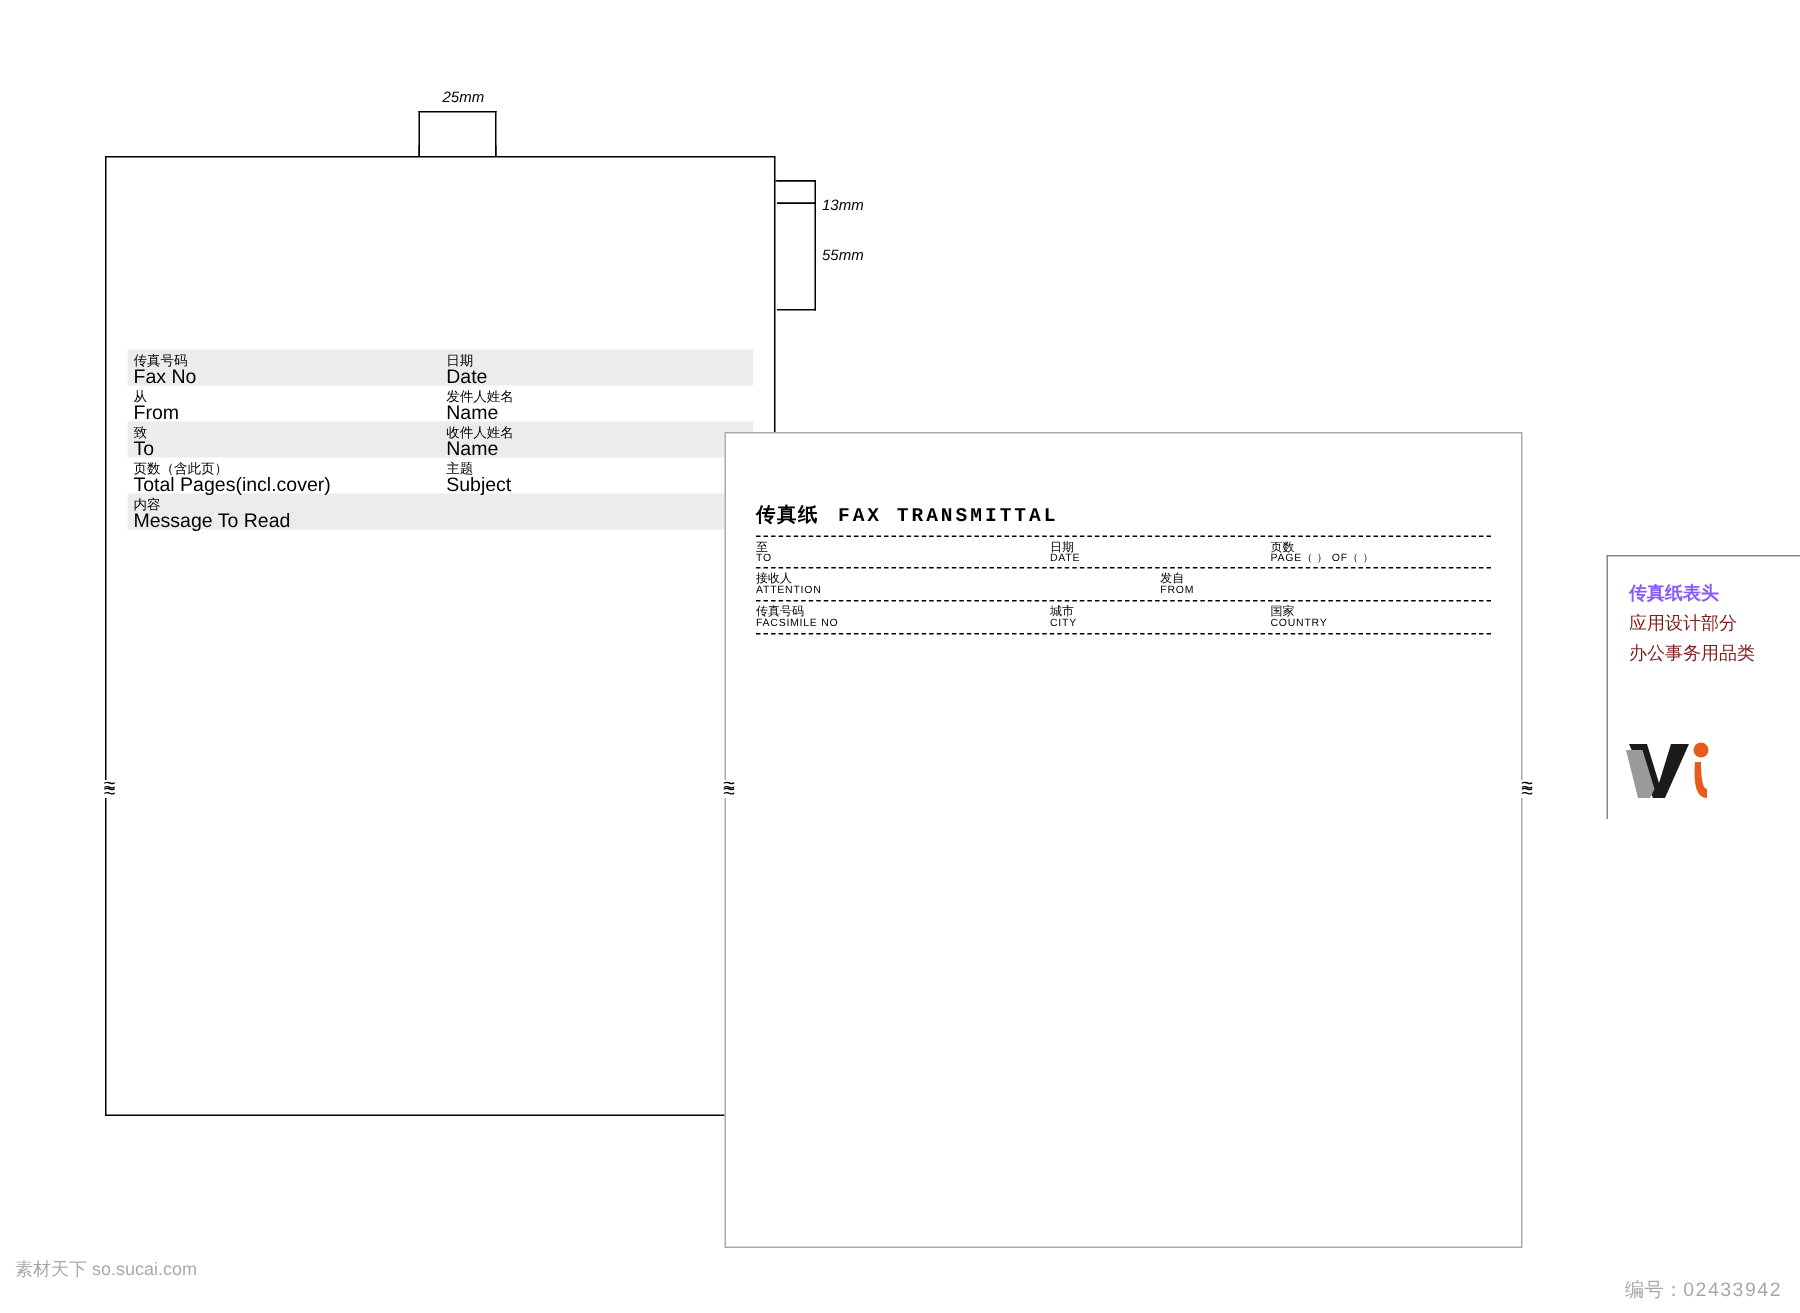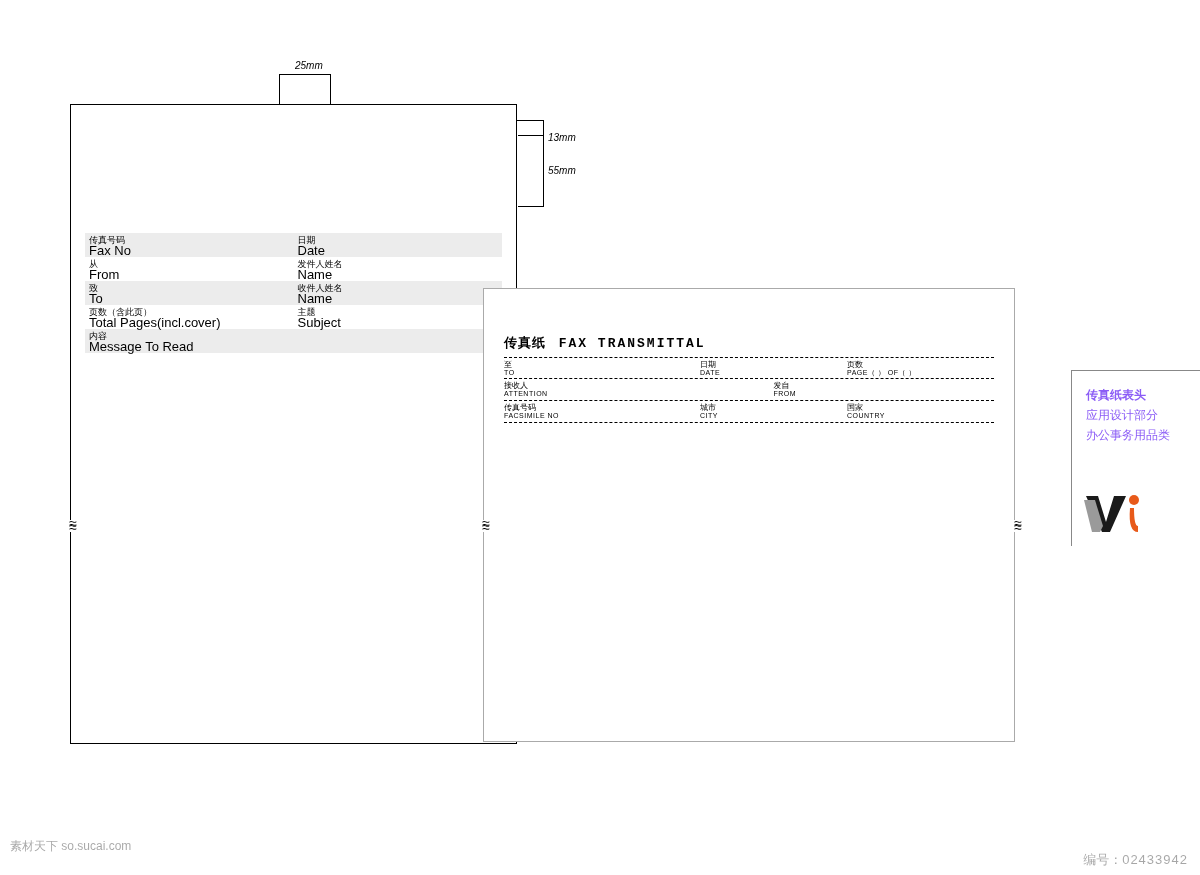--- a/index.html
+++ b/index.html
@@ -63,21 +63,21 @@
   .row { display: flex; height: 24px; align-items: center; }
   .shade { background: #ececec; }
   .cell { width: 50%; padding-left: 4px; }
   .cn { font-size: 9px; color: #000; line-height: 11px; }
   .en { font-size: 13px; color: #000; line-height: 10px; }
 
   
   #page-right {
     position: absolute;
     left: 483px; top: 288px;
-    width: 532px; height: 454px;
+    width: 532px; height: 544px;
     border: 1px solid #aaa;
     background: #fff;
     box-shadow: 0 0 0 0 transparent;
   }
   #pr-title {
     position: absolute;
     left: 20px; top: 45px;
     font-size: 13px; font-weight: bold;
     letter-spacing: 1px;
   }
@@ -113,21 +113,21 @@
     position: absolute;
     right: 0; top: 370px;
     width: 129px; height: 176px;
     border-top: 1px solid #888;
     border-left: 1px solid #888;
     padding: 14px 10px 10px 14px;
     font-size: 12px;
     line-height: 20px;
   }
   #info-card .t { color: #8b5cf6; font-weight: bold; }
-  #info-card .s { color: #8b5cf6; }
+  #info-card .s { color: #7f1d1d; }
   #logo {
     position: absolute;
     left: 12px; bottom: 10px;
     width: 60px; height: 44px;
   }
 
   
   #wm-left {
     position: absolute; left: 10px; bottom: 20px;
     font-size: 12px; color: rgba(0,0,0,0.35);

